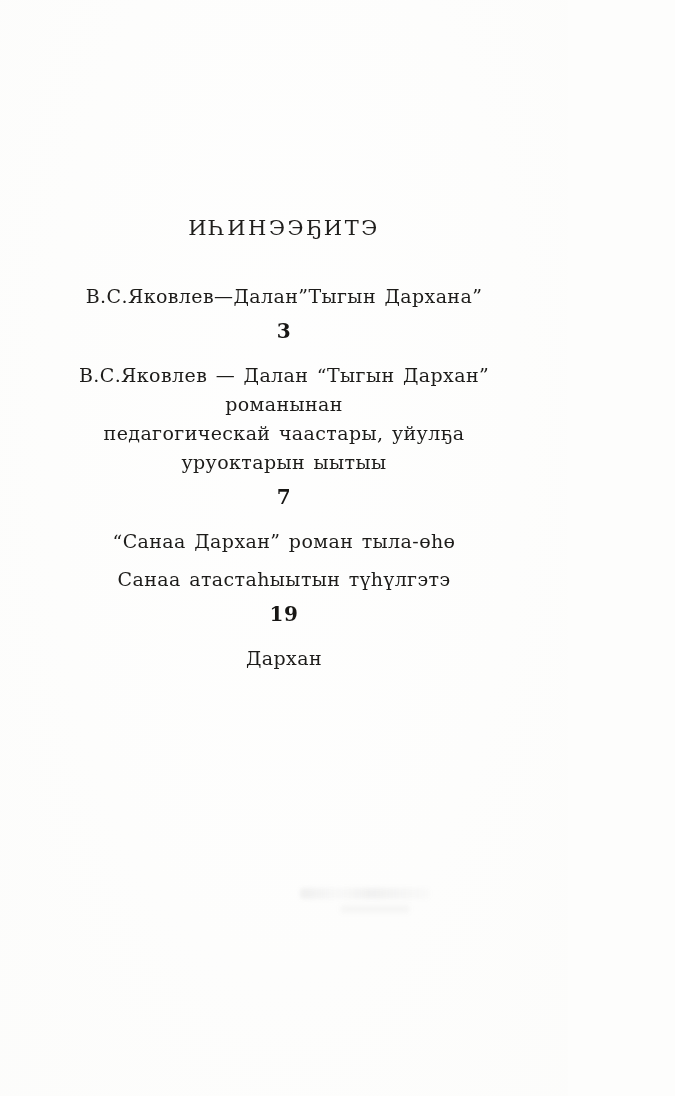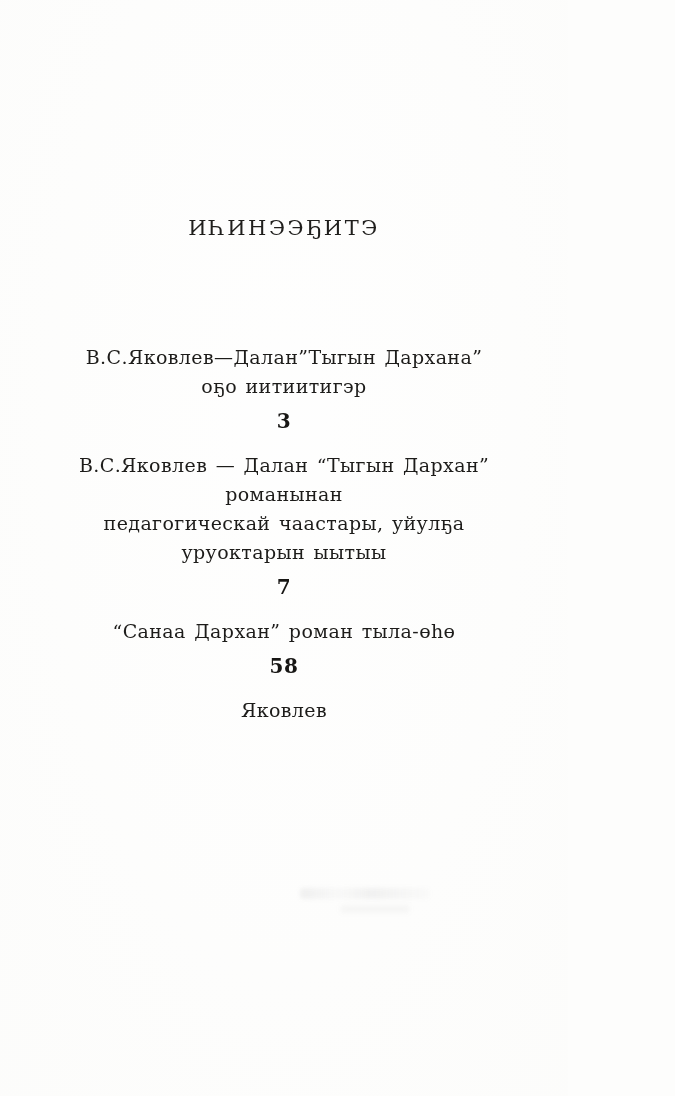--- a/index.html
+++ b/index.html
@@ -29,21 +29,21 @@
   .title {
     padding-top: 216px;
     font-size: 21px;
     font-weight: 500;
     letter-spacing: 2.5px;
     line-height: 24px;
     color: #201f1d;
   }
 
   .toc {
-    margin-top: 103px;
+    margin-top: 42px;
   }
 
   .entry-title {
     font-size: 19px;
     line-height: 29px;
     letter-spacing: 0.4px;
     word-spacing: 2px;
     margin: 0 40px 9px 40px;
     color: #1d1c1a;
   }
@@ -86,33 +86,34 @@
   }
 </style>
 </head>
 <body>
 
 <main class="page">
   <h1 class="title">ИҺИНЭЭҔИТЭ</h1>
 
   <section class="toc">
       <div class="entry">
-        <p class="entry-title"><span>В.С.Яковлев—Далан”Тыгын Дархана”</span><br><span>оҕо иитиитигэр</span></p>
+        <p class="entry-title"><span>В.С.Яковлев—Далан”Тыгын Дархана”</span><br></p>
         <p class="page-num">3</p>
       </div>
       <div class="entry">
         <p class="entry-title"><span>В.С.Яковлев — Далан “Тыгын Дархан” романынан</span><br><span>педагогическай чаастары, уйулҕа уруоктарын ыытыы</span></p>
         <p class="page-num">7</p>
       </div>
       <div class="entry">
         <p class="entry-title"><span>“Санаа Дархан” роман тыла-өһө</span></p>
       </div>
       <div class="entry">
-        <p class="page-num">58</p>
+        <p class="entry-title"><span>Санаа атастаһыытын түһүлгэтэ</span></p>
+        <p class="page-num">19</p>
       </div>
       <div class="entry">
-        <p class="entry-title"><span>Яковлев</span></p>
+        <p class="entry-title"><span>Дархан</span></p>
       </div>
     </section>
 
   <div class="bleed-mark"></div>
   <div class="bleed-mark-2"></div>
 </main>
 
 </body></html>

